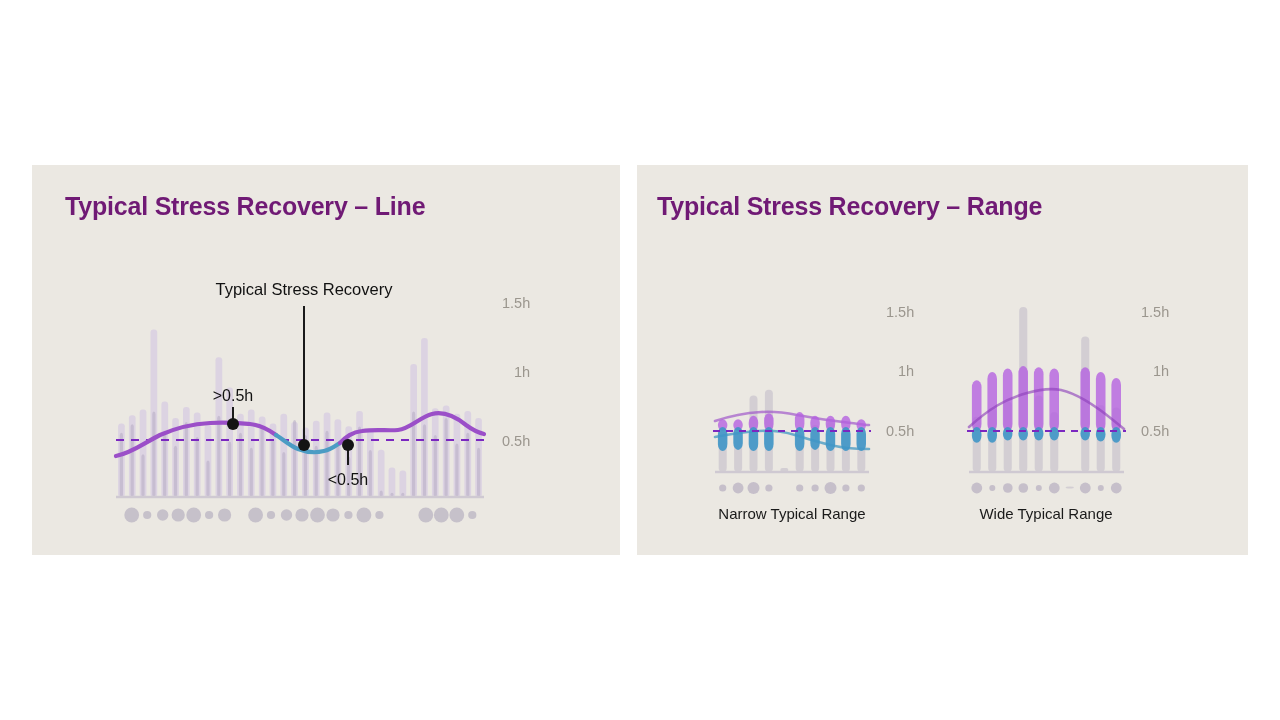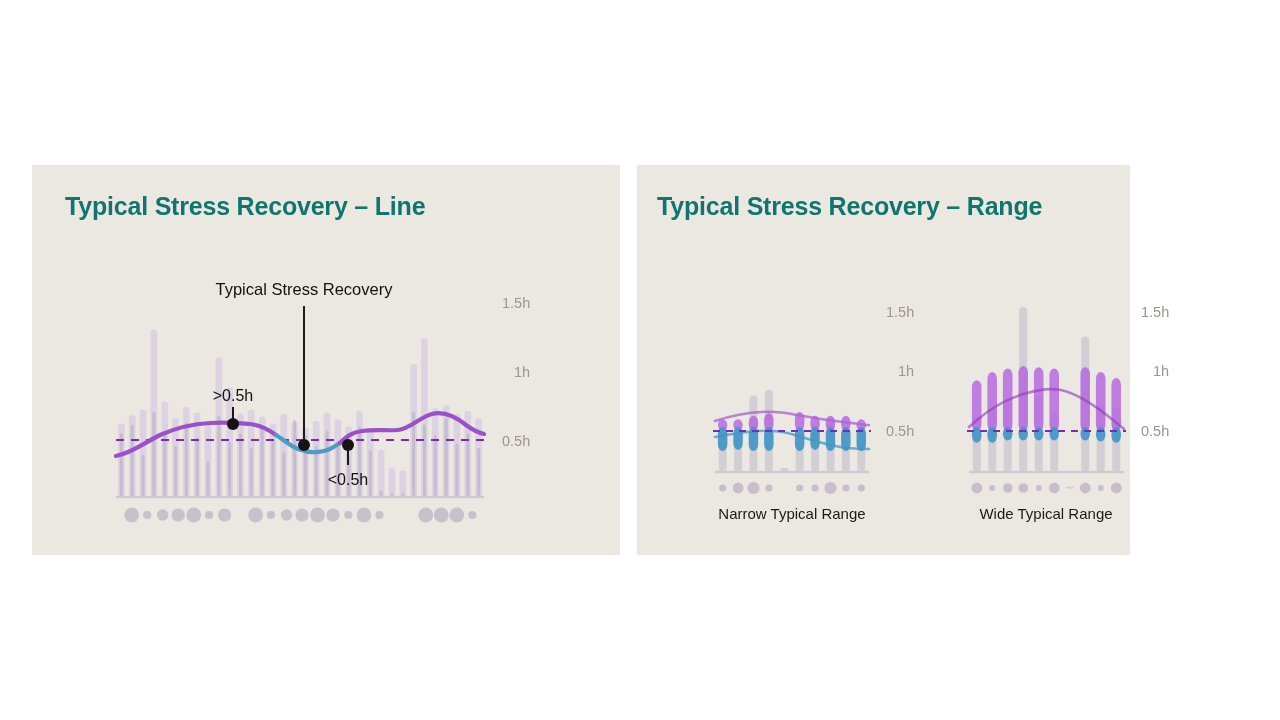--- a/index.html
+++ b/index.html
@@ -11,28 +11,28 @@
     overflow:hidden;
   }
   .stage{position:relative;width:1280px;height:720px;}
 
   .panel{
     position:absolute;
     background:#ebe8e2;
     box-sizing:border-box;
   }
   #panel-line{left:32px;top:165px;width:588px;height:390px;}
-  #panel-range{left:637px;top:165px;width:493px;height:390px;}
+  #panel-range{left:637px;top:165px;width:611px;height:390px;}
 
   .panel-title{
     position:absolute;
     left:33px;top:27px;
     font-size:25px;
     font-weight:700;
-    color:#0f766e;
+    color:#701a75;
     letter-spacing:-0.2px;
     white-space:nowrap;
   }
   #panel-range .panel-title{left:20px;}
 
   .chart-svg{position:absolute;left:0;top:0;}
 
   .axis-label{
     font-size:14.5px;
     fill:#9b968e;

